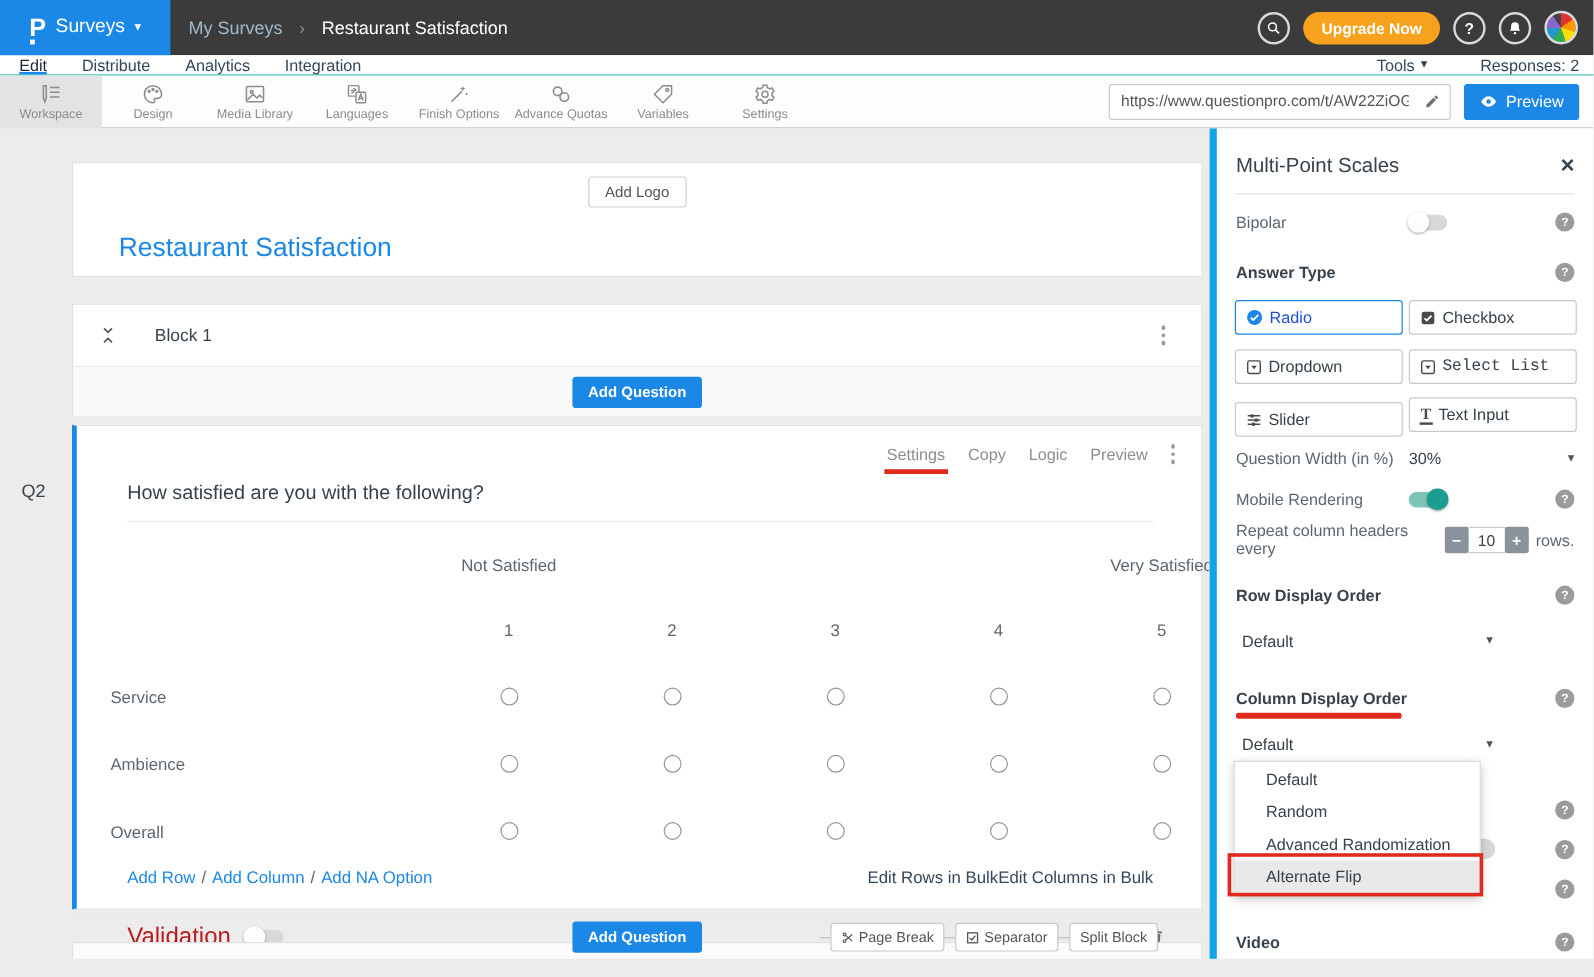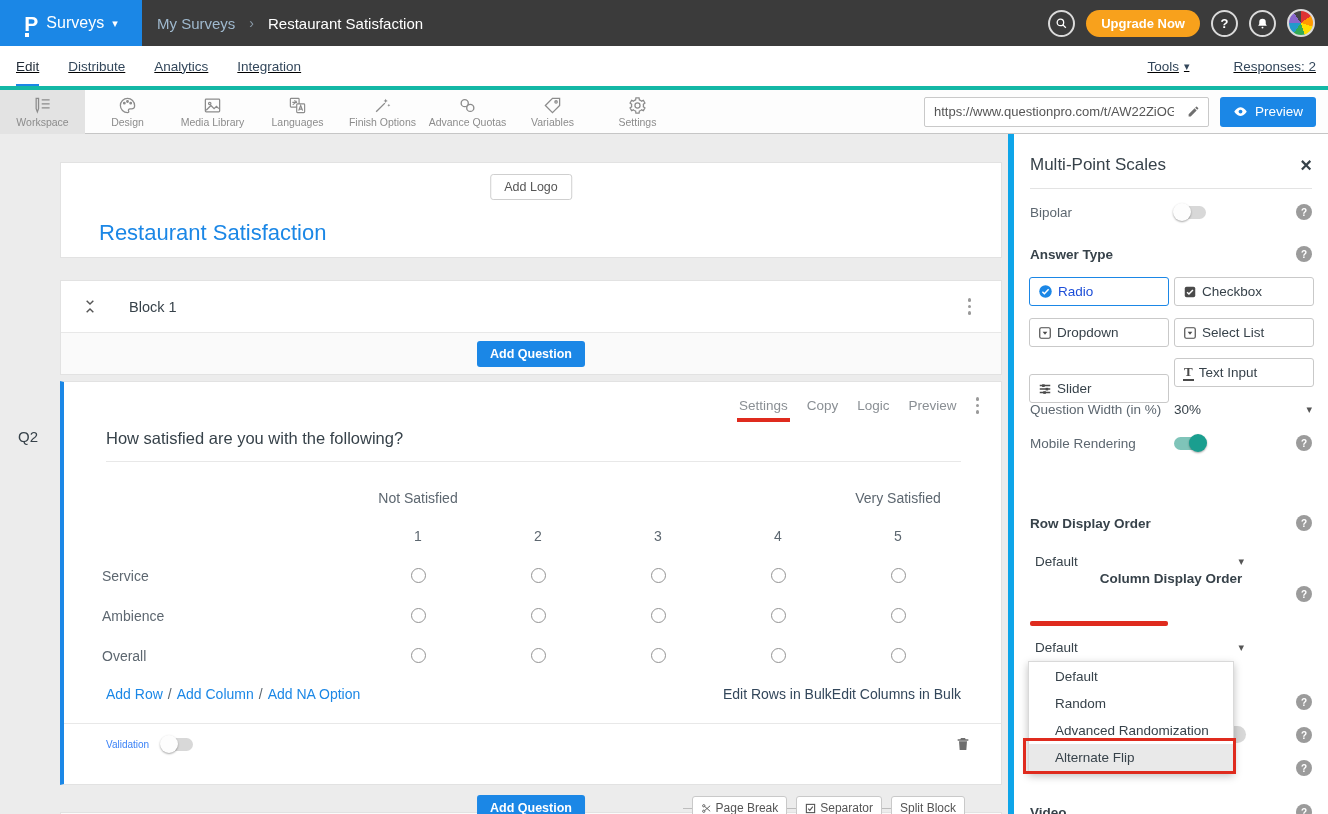--- a/index.html
+++ b/index.html
@@ -18,21 +18,21 @@
   .breadcrumb { display:flex; align-items:center; gap:14px; margin-left:15px; font-size:15px; }
   .bc-link { color:#9FB9CE; cursor:pointer; }
   .bc-sep { color:#8A9AA8; font-size:14px; }
   .bc-current { color:#FFFFFF; }
   .top-actions { margin-left:auto; display:flex; align-items:center; gap:11px; padding-right:13px; }
   .circle-btn { width:27px; height:27px; border:2px solid #DADADA; border-radius:50%; display:flex; align-items:center; justify-content:center; color:#fff; font-size:13px; font-weight:bold; cursor:pointer; background:transparent; }
   .upgrade { background:#F8A11C; color:#fff; font-size:13px; font-weight:bold; border:none; border-radius:14px; height:27px; padding:0 15px; cursor:pointer; }
   .avatar { width:28px; height:28px; border-radius:50%; border:2px solid #DADADA; background:conic-gradient(#d33 0 15%, #f90 15% 30%, #fd0 30% 45%, #3a5 45% 60%, #29c 60% 75%, #86c 75% 90%, #444 90% 100%); cursor:pointer; }
 
   
-  .navrow { height:44px; background:#fff; border-bottom:4px solid #14b8a6; display:flex; align-items:stretch;text-decoration:underline; }
+  .navrow { height:17px; background:#fff; border-bottom:1px solid #14b8a6; display:flex; align-items:stretch; }
   .nav-tabs { display:flex; gap:29px; margin-left:16px; }
   .nav-tab { display:flex; align-items:center; font-size:13.5px; color:#33475B; cursor:pointer; border-bottom:2px solid transparent; padding-top:2px; }
   .nav-tab.active { color:#1F2A36; border-bottom-color:#1B87E6; }
   .nav-right { margin-left:auto; display:flex; align-items:center; gap:44px; padding-right:12px; font-size:13.5px; color:#33475B; }
   .tools { display:flex; align-items:center; gap:5px; cursor:pointer; }
   .tools .caret { color:#33475B; }
 
   
   .toolbar { height:44px; background:#FDFDFD; border-bottom:1px solid #C6C6C6; display:flex; align-items:center; }
   .tool-item { width:85px; height:44px; display:flex; flex-direction:column; align-items:center; justify-content:center; gap:1px; cursor:pointer; }
@@ -65,34 +65,34 @@
   .dots-v i { width:3.5px; height:3.5px; border-radius:50%; background:#9A9A9A; }
   .add-q-strip { height:41px; background:#FAFAFA; display:flex; align-items:center; justify-content:center; }
   .btn-primary { background:#1B87E6; color:#fff; border:none; border-radius:3px; font-size:12.5px; font-weight:bold; padding:6px 13px; cursor:pointer; }
 
   .question-card { position:relative; margin-top:6px; height:404px; border-left:4px solid #1B87E6; }
   .q-tabs { display:flex; justify-content:flex-end; align-items:center; gap:19px; padding:15px 22px 0 0; }
   .q-tab { position:relative; font-size:13.5px; color:#8A8F94; cursor:pointer; }
   .q-tab.annotated::after { content:""; position:absolute; left:-2px; right:-2px; bottom:-9px; height:4px; background:#DF2B1E; }
   .q-text { margin:15px 40px 0 42px; font-size:16.5px; color:#37424A; }
   .q-divider { margin:13px 40px 0 42px; border-bottom:1px solid #E8E8E8; }
-  .matrix { display:grid; grid-template-columns:256px repeat(5,120px); padding-left:38px; margin-top:18px; }
+  .matrix { display:grid; grid-template-columns:256px repeat(5,120px); padding-left:28px; margin-top:18px;gap:16px; }
   .m-cell { height:40px; display:flex; align-items:center; justify-content:center; font-size:14px; color:#5D6770; }
   .m-scale { height:36px; }
   .m-rowlabel { justify-content:flex-start; }
   .radio-dot { width:15px; height:15px; border:1px solid #949494; border-radius:50%; background:#fff; cursor:pointer; }
   .q-links { display:flex; align-items:center; margin:10px 40px 0 42px; font-size:14px; }
   .blue-link { color:#1B87E6; cursor:pointer; }
   .link-sep { color:#5D6770; margin:0 5px; }
   .dark-link { color:#33475B; cursor:pointer; }
   .q-links .spacer { flex:1; }
   .q-links .dark-link + .dark-link { }
   .q-divider2 { margin-top:21px; border-bottom:1px solid #E8E8E8; }
   .validation-row { height:41px; display:flex; align-items:center; padding:0 30px 0 42px; }
-  .validation-label { font-size:10px; color:#3b82f6; }
+  .validation-label { font-size:20px; color:#b91c1c; }
   .validation-row .toggle { margin-left:12px; }
   .trash { margin-left:auto; cursor:pointer; display:flex; }
 
   .after-card { position:relative; height:44px; }
   .white-strip { position:absolute; left:0; right:0; top:27px; height:17px; background:#FBFBFB; border:1px solid #E2E2E2; border-bottom:none; }
   .bottom-row { position:absolute; left:0; right:0; top:10px; height:26px; }
   .bottom-row .btn-primary { position:absolute; left:50%; transform:translateX(-50%); }
   .mini-group { position:absolute; right:37px; top:1px; display:flex; align-items:center; }
   .mini-dash { width:9px; height:1px; background:#BDBDBD; }
   .mini-btn { height:24px; background:#fff; border:1px solid #C9C9C9; border-radius:3px; font-size:12px; color:#555; display:flex; align-items:center; gap:4px; padding:0 8px; cursor:pointer; white-space:nowrap; }
@@ -472,28 +472,28 @@
           </svg>
         <span>Checkbox</span>
       </button>
       <button class="abtn" style="left:15px;top:184px;">
         <svg viewBox="0 0 24 24" width="14" height="14">
             <rect x="3" y="3" width="18" height="18" rx="2.5" fill="none" stroke="#4A4A4A" stroke-width="2"></rect>
             <path d="M8 10l4 5 4-5z" fill="#4A4A4A"></path>
           </svg>
         <span>Dropdown</span>
       </button>
-      <button class="abtn" style="left:160px;top:184px;">
+      <button class="abtn" style="left:160px;top:184px;font-family:Liberation Mono, monospace;">
         <svg viewBox="0 0 24 24" width="14" height="14">
             <rect x="3" y="3" width="18" height="18" rx="2.5" fill="none" stroke="#4A4A4A" stroke-width="2"></rect>
             <path d="M8 10l4 5 4-5z" fill="#4A4A4A"></path>
           </svg>
         <span>Select List</span>
       </button>
-      <button class="abtn" style="left:15px;top:240px;text-align:center;">
+      <button class="abtn" style="left:15px;top:228px;text-align:center;">
         <svg viewBox="0 0 24 24" width="14" height="14" stroke="#4A4A4A" stroke-width="2.2" fill="none">
             <path d="M3 6h18M3 12h18M3 18h18"></path>
             <rect x="7" y="4" width="4.5" height="4.5" fill="#4A4A4A" stroke="none"></rect>
             <rect x="13" y="10" width="4.5" height="4.5" fill="#4A4A4A" stroke="none"></rect>
             <rect x="9" y="15.8" width="4.5" height="4.5" fill="#4A4A4A" stroke="none"></rect>
           </svg>
         <span>Slider</span>
       </button>
       <button class="abtn" style="left:160px;top:224px;">
         <span class="ticon">T</span>
@@ -507,33 +507,42 @@
       </div>
 
       <div class="prow" style="top:297px;height:24px;">
         <span class="p-label lw">Mobile Rendering</span>
         <span class="toggle on">
             <span class="knob"></span>
           </span>
         <span class="help">?</span>
       </div>
 
+      <div class="prow" style="top:331px;height:24px;">
+        <span class="p-label">Repeat column headers every</span>
+        <span class="stepper">
+          <button class="step-btn">−</button>
+          <input class="step-input" value="10" style="">
+          <button class="step-btn">+</button>
+        </span>
+        <span class="rows-suffix">rows.</span>
+      </div>
 
       <div class="prow" style="top:379px;height:20px;">
         <span class="p-label-b">Row Display Order</span>
         <span class="help">?</span>
       </div>
       <div class="prow" style="top:415px;height:24px;">
         <span class="sel">
           <span class="pv">Default</span>
           <span class="caret caret-dark">▾</span>
         </span>
       </div>
 
-      <div class="prow" style="top:437px;height:20px;flex-direction:column;">
+      <div class="prow" style="top:465px;height:20px;">
         <span class="p-label-b">Column Display Order</span>
         <span class="help">?</span>
       </div>
       <div class="red-underline"></div>
       <div class="prow" style="top:501px;height:24px;">
         <span class="sel">
           <span class="pv">Default</span>
           <span class="caret caret-dark">▾</span>
         </span>
       </div>

